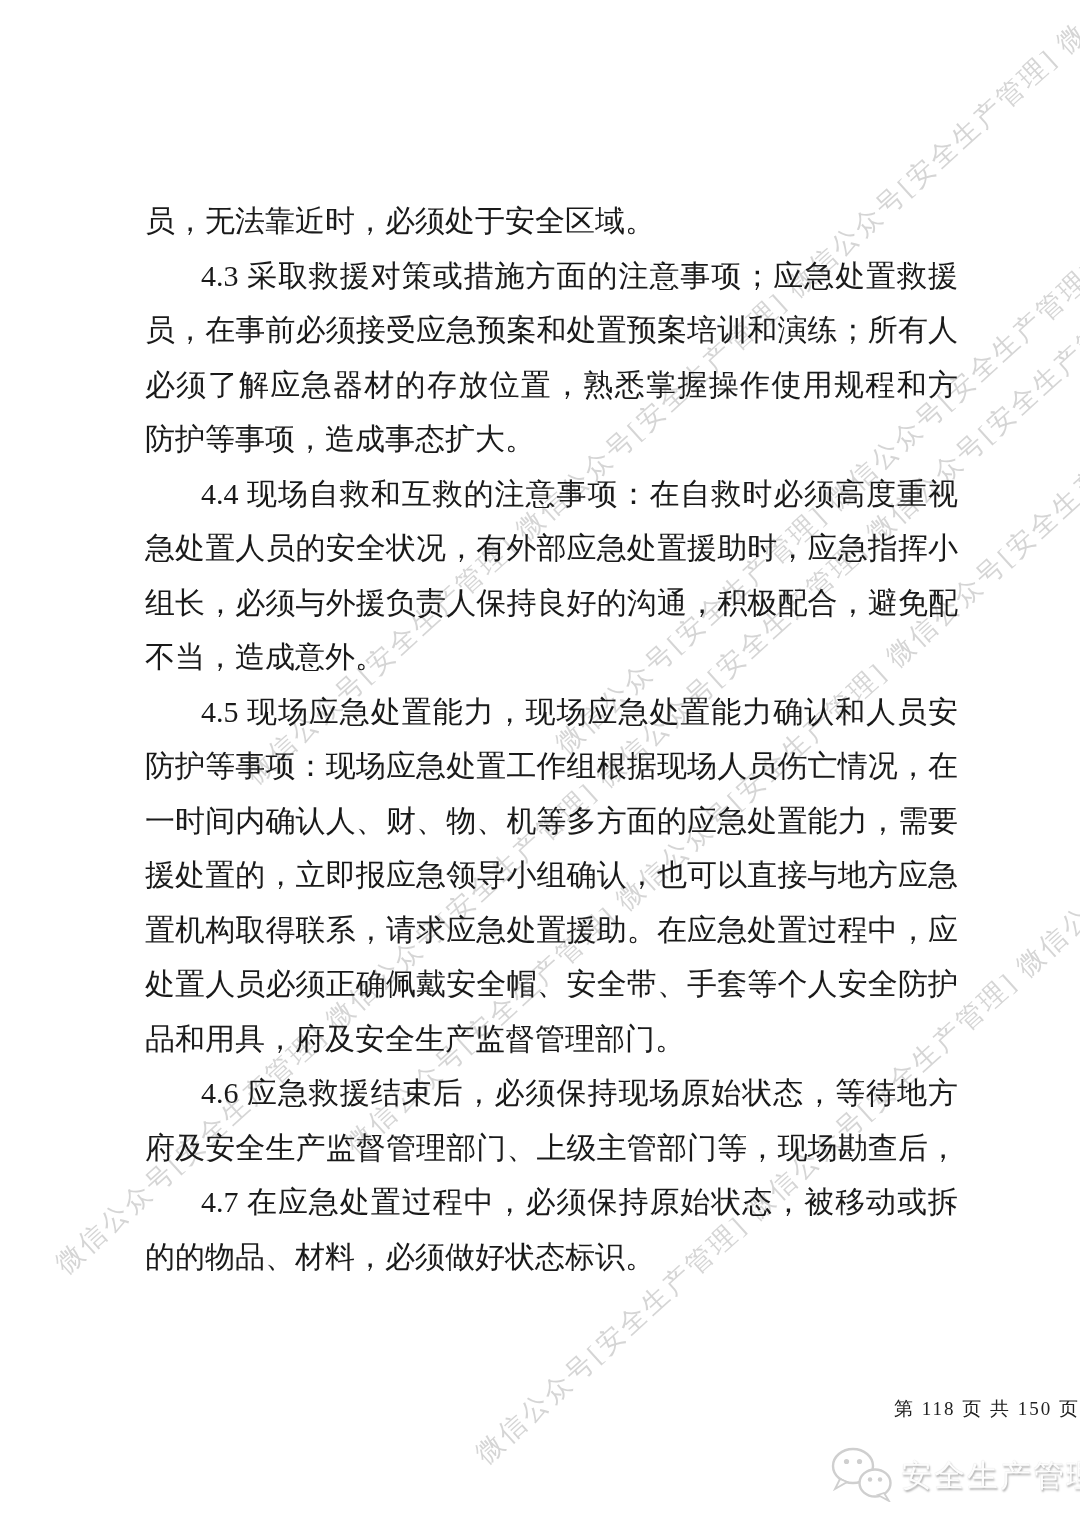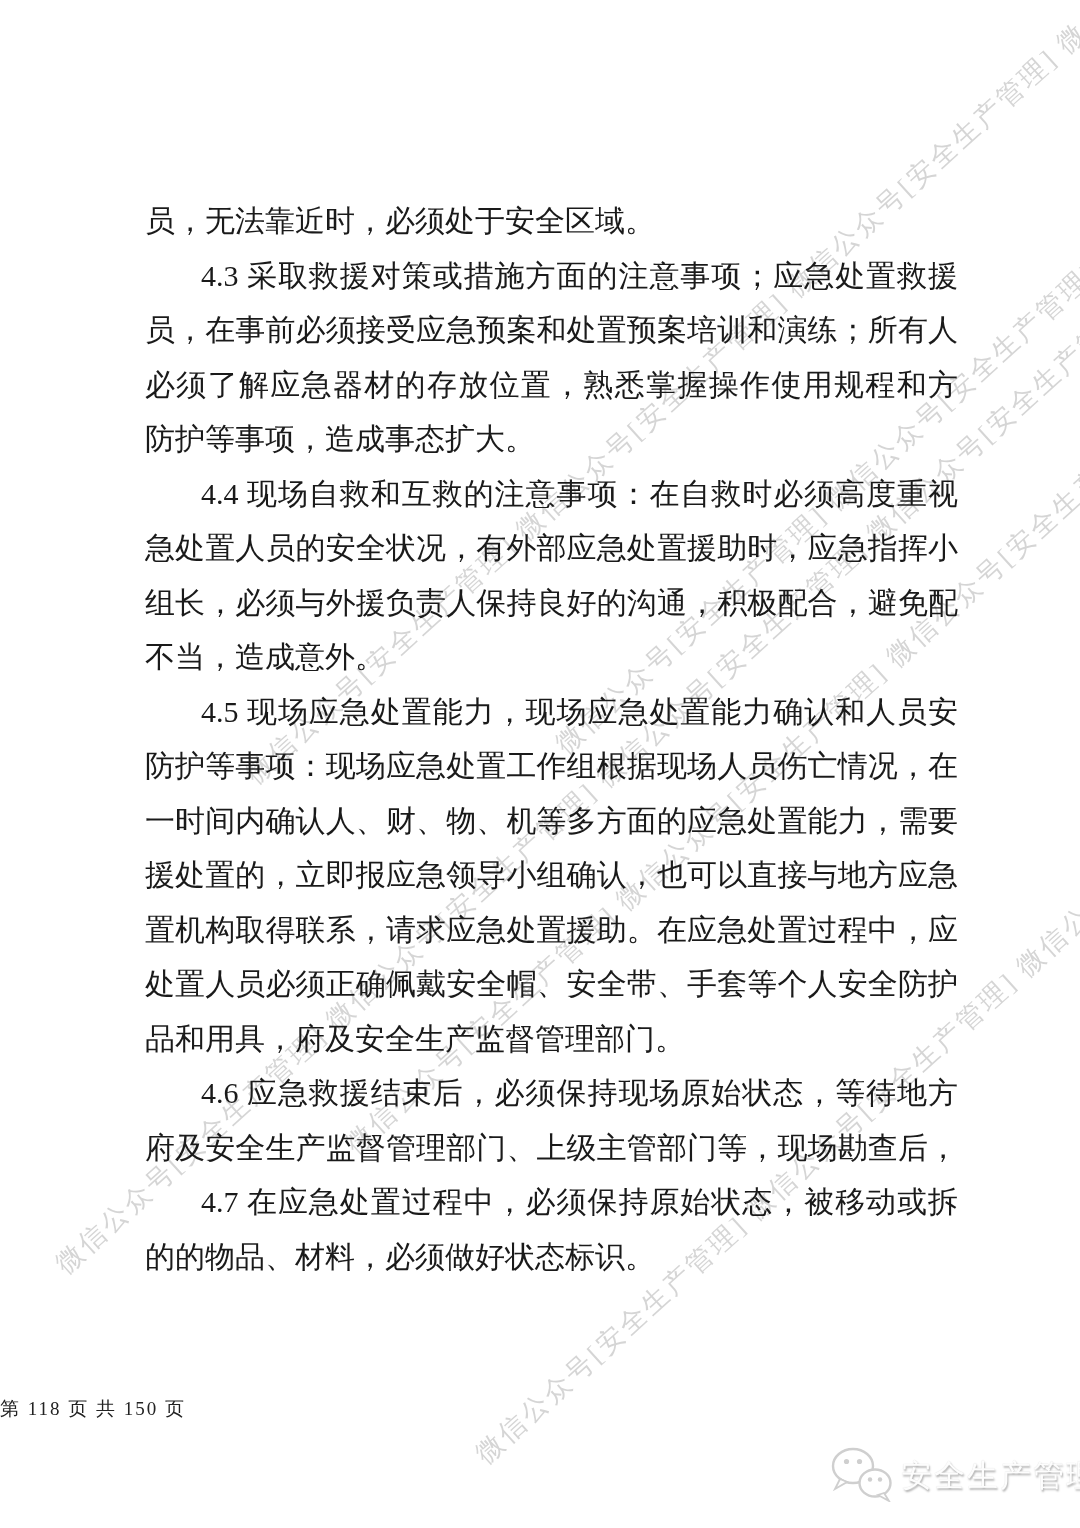--- a/index.html
+++ b/index.html
@@ -48,21 +48,21 @@
   }
   .fill { text-align: justify; text-align-last: justify; }
   .ind  { text-indent: 56px; }
 
   
   .footer {
     position: absolute;
     left: 0;
     top: 1396px;
     width: 100%;
-    text-align: left;
+    text-align: right;
     font-size: 19px;
     letter-spacing: 2px;
     color: #222222;
     z-index: 2;
   }
 
   
   .brand {
     position: absolute;
     left: 828px;

